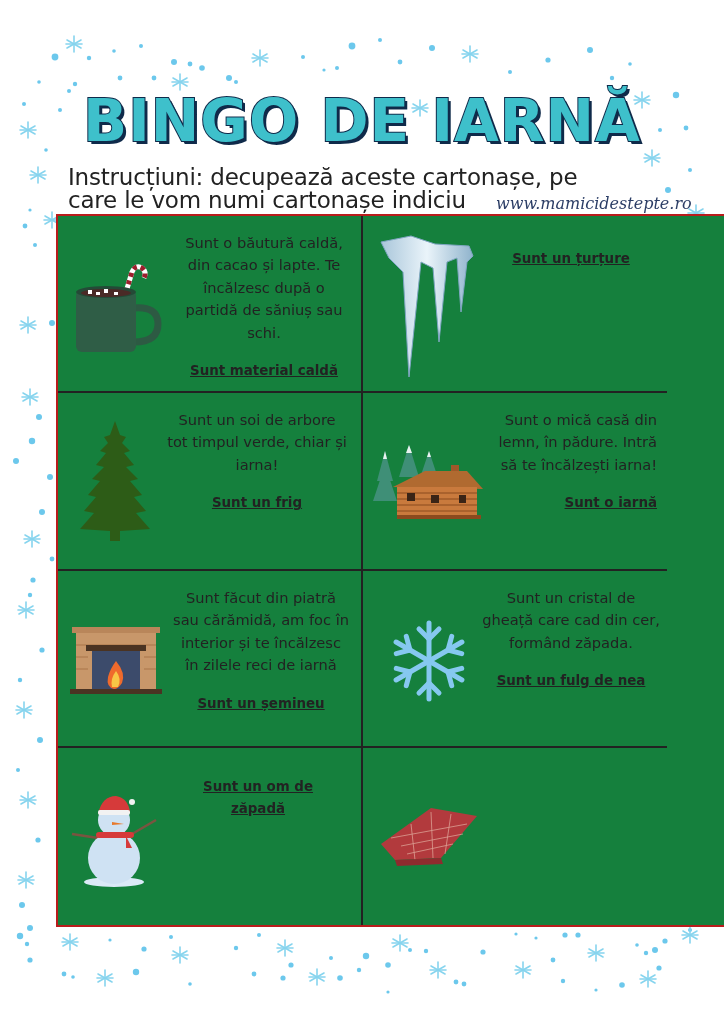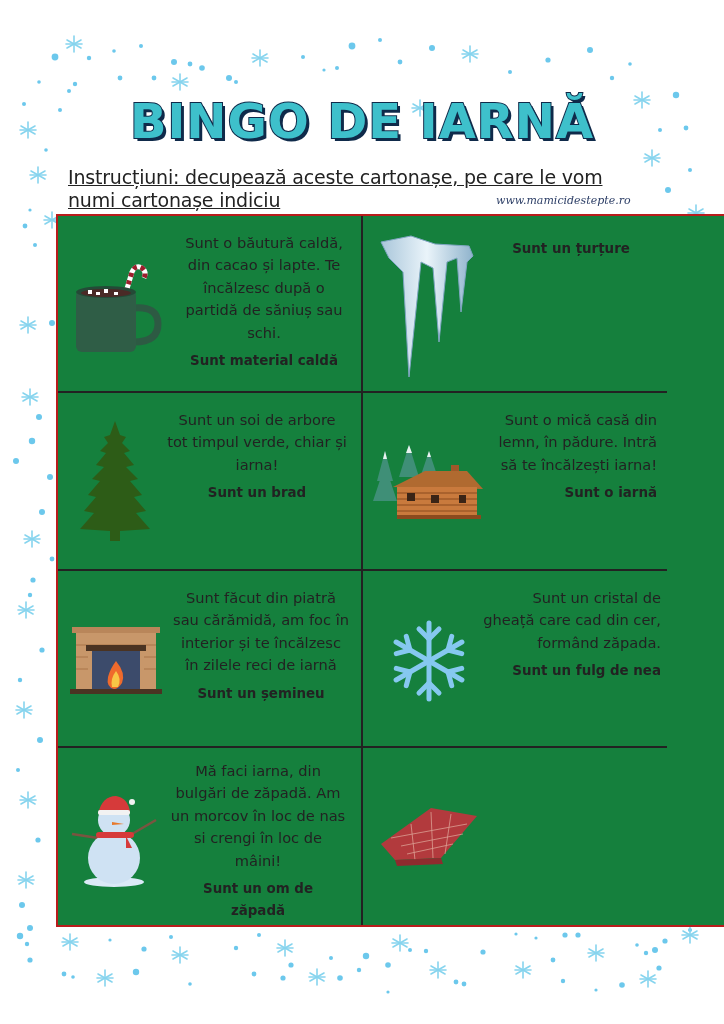--- a/index.html
+++ b/index.html
@@ -4,57 +4,57 @@
   <style>
     * { box-sizing: border-box; margin: 0; padding: 0; }
     html, body { width: 724px; height: 1024px; background: #ffffff; overflow: hidden; }
     body { position: relative; font-family: "Liberation Sans", "DejaVu Sans", sans-serif; color: #1c1c1c; }
 
     .decor { position: absolute; left: 0; top: 0; width: 724px; height: 1024px; pointer-events: none; }
 
     .title {
       position: absolute; left: 0; top: 86px; width: 724px; text-align: center;
       font-family: "DejaVu Sans", sans-serif; font-weight: bold;
-      font-size: 48px; letter-spacing: 1px; line-height: 70px;
+      font-size: 58px; letter-spacing: 1px; line-height: 70px;
       color: #3ec0cb;
       -webkit-text-stroke: 2px #0f2a4a;
       paint-order: stroke fill;
       text-shadow: 3px 3px 0 #0f2a4a;
     }
 
     .instructions {
       position: absolute; left: 68px; top: 166px; width: 560px;
-      font-family: "DejaVu Sans", sans-serif; font-size: 19px; line-height: 23px;
-      color: #222; letter-spacing: -0.2px; text-decoration: underline;
+      font-family: "DejaVu Sans", sans-serif; font-size: 23px; line-height: 23px;
+      color: #222; letter-spacing: -0.2px;
     }
     .website {
       position: absolute; left: 496px; top: 194px;
       font-family: "DejaVu Serif", serif; font-style: italic;
-      font-size: 11px; color: #2c3e66;
+      font-size: 16px; color: #2c3e66;
     }
 
     .grid {
       position: absolute; left: 56px; top: 214px; width: 713px; height: 713px;
       border: 2px solid #b91c1c;
       display: grid; grid-template-columns: 305px 304px; grid-template-rows: 177px 178px 177px 177px;
       background: #15803d;
     }
     .card {
       position: relative; border-right: 2px solid #222; border-bottom: 2px solid #222;
     }
     .card:nth-child(2n) { border-right: none; }
     .card:nth-child(n+7) { border-bottom: none; }
 
     .card-img { position: absolute; }
     .card-text {
       position: absolute; right: 6px; text-align: center;
       font-family: "DejaVu Sans", sans-serif; font-size: 14.6px; line-height: 22.4px; color: #222;
     }
     .clue { display: block; }
-    .answer { display: block; font-weight: bold; font-size: 13.4px; margin-top: 6px; line-height: 22px; }
+    .answer { display: block; font-weight: bold; font-size: 13.4px; margin-top: 16px; line-height: 22px; text-decoration: underline; }
   </style>
 </head>
 <body>
 
 <svg class="decor" viewBox="0 0 724 1024" xmlns="http://www.w3.org/2000/svg">
   <defs>
     <g id="flake">
       <g stroke="#86d4ee" stroke-width="1.6" stroke-linecap="round">
         <line x1="0" y1="-8" x2="0" y2="8"></line>
         <line x1="-7" y1="-4" x2="7" y2="4"></line>
@@ -257,21 +257,21 @@
       <span class="answer">Sunt un țurțure</span>
     </div>
   </div>
 
   <div class="card">
     <svg class="card-img" style="left:22px;top:28px;" width="70" height="124" viewBox="0 0 70 124">
       <path d="M35 0 L40 14 L46 16 L42 22 L50 30 L44 32 L54 44 L46 46 L58 58 L50 60 L62 74 L54 76 L66 90 L56 92 L70 108 L40 110 L40 120 L30 120 L30 110 L0 108 L14 92 L4 90 L16 76 L8 74 L20 60 L12 58 L24 46 L16 44 L26 32 L20 30 L28 22 L24 16 L30 14 Z" fill="#2d5c17"></path>
     </svg>
     <div class="card-text" style="top:16px;width:180px;right:14px;">
       <span class="clue">Sunt un soi de arbore tot timpul verde, chiar și iarna!</span>
-      <span class="answer">Sunt un brad</span>
+      <span class="answer">Sunt un frig</span>
     </div>
   </div>
 
   <div class="card">
     <svg class="card-img" style="left:10px;top:48px;" width="114" height="82" viewBox="0 0 114 82">
       <path d="M12 10 L20 40 L4 40 Z M0 60 L12 24 L24 60 Z" fill="#3f8f77"></path>
       <path d="M36 4 L46 36 L26 36 Z" fill="#3f8f77"></path>
       <path d="M56 10 L64 34 L48 34 Z" fill="#3f8f77"></path>
       <path d="M12 10 L14 18 L10 18 Z M36 4 L39 12 L33 12 Z M56 10 L58 16 L54 16Z" fill="#e8f3f0"></path>
       <rect x="78" y="24" width="8" height="18" fill="#a0582a"></rect>
@@ -325,42 +325,41 @@
             <line x1="0" y1="-22" x2="-10" y2="-32"></line>
             <line x1="0" y1="-22" x2="10" y2="-32"></line>
           </g>
         <use href="#arm" transform="rotate(60)"></use>
           <use href="#arm" transform="rotate(120)"></use>
         <use href="#arm" transform="rotate(180)"></use>
           <use href="#arm" transform="rotate(240)"></use>
           <use href="#arm" transform="rotate(300)"></use>
       </g>
     </svg>
-    <div class="card-text" style="top:16px;width:180px;text-align:right;">
+    <div class="card-text" style="top:16px;width:180px;">
       <span class="clue">Sunt un cristal de gheață care cad din cer, formând zăpada.</span>
       <span class="answer">Sunt un fulg de nea</span>
     </div>
   </div>
 
   <div class="card">
     <svg class="card-img" style="left:12px;top:40px;" width="92" height="100" viewBox="0 0 92 100">
       <ellipse cx="44" cy="94" rx="30" ry="5" fill="#dbeaf7"></ellipse>
       <line x1="2" y1="46" x2="28" y2="50" stroke="#7a5440" stroke-width="2.5"></line>
       <line x1="62" y1="46" x2="86" y2="32" stroke="#7a5440" stroke-width="2.5"></line>
       <circle cx="44" cy="70" r="26" fill="#cfe2f3"></circle>
       <circle cx="44" cy="32" r="16" fill="#cfe2f3"></circle>
       <path d="M28 26 Q32 8 46 8 Q58 10 60 24 Z" fill="#d63a3a"></path>
       <rect x="28" y="22" width="32" height="5" rx="2" fill="#f2f2f2"></rect>
       <circle cx="62" cy="14" r="3" fill="#f2f2f2"></circle>
       <path d="M42 34 L54 36 L42 37 Z" fill="#e8792c"></path>
       <rect x="26" y="44" width="38" height="6" rx="3" fill="#d63a3a"></rect>
       <path d="M56 48 L62 60 L56 60 Z" fill="#d63a3a"></path>
     </svg>
     <div class="card-text" style="top:12px;width:178px;right:14px;">
-      <span class="clue">Mă faci iarna, din bulgări de zăpadă. Am un morcov în loc de nas si crengi în loc de mâini!</span>
       <span class="answer" style="width:130px;margin-left:auto;margin-right:auto;">Sunt un om de zăpadă</span>
     </div>
   </div>
 
   <div class="card">
     <svg class="card-img" style="left:18px;top:56px;" width="96" height="62" viewBox="0 0 96 62">
       <path d="M0 40 L50 4 L96 12 L84 26 L60 54 L14 56 Z" fill="#b23a3d"></path>
       <g stroke="#e6b9a8" stroke-width="0.8" opacity="0.8">
         <line x1="10" y1="34" x2="86" y2="20"></line>
           <line x1="20" y1="42" x2="82" y2="30"></line>

